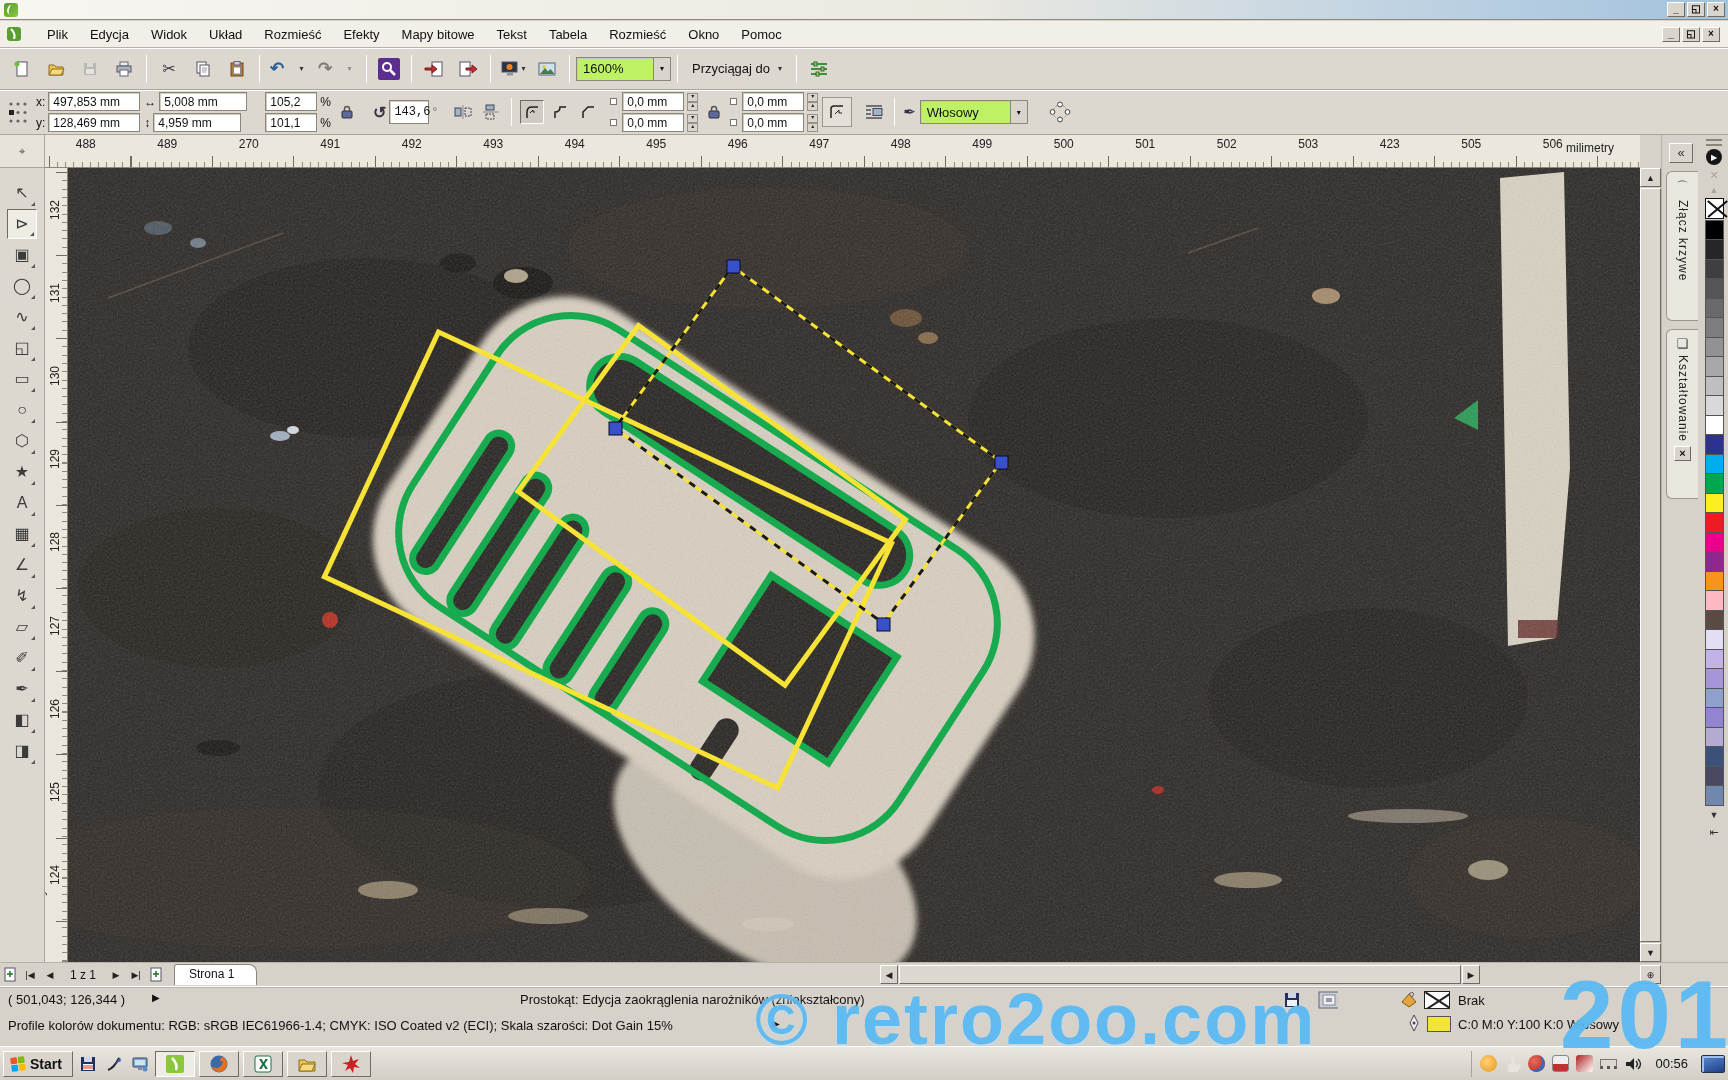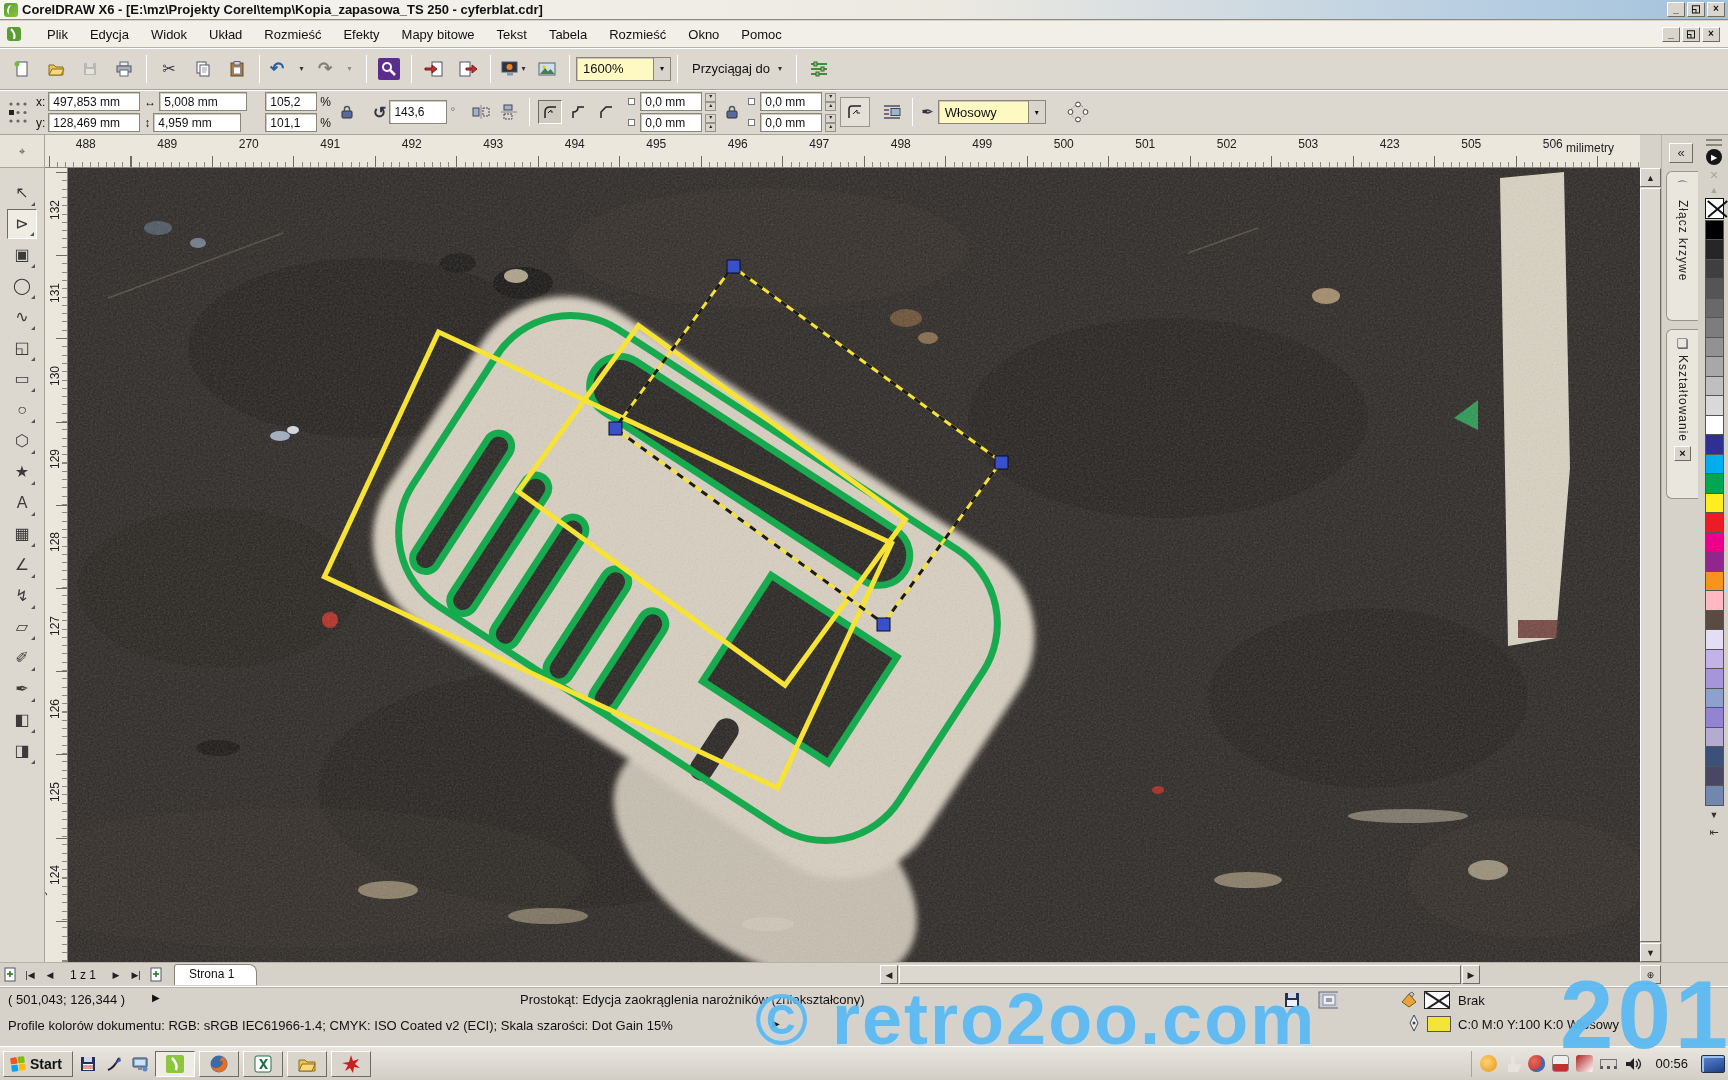--- a/index.html
+++ b/index.html
@@ -30,21 +30,21 @@
   
   .toolbar{position:absolute;left:0;top:48px;width:1728px;height:42px;
     background:#dcd8d0;display:flex;align-items:center;padding:0 6px;gap:2px;
     border-bottom:1px solid #a9a598;box-shadow:inset 0 1px 0 #fff;}
   .tbtn{width:32px;height:32px;display:flex;align-items:center;justify-content:center;
     border:1px solid transparent;position:relative;}
   .tbtn.narrow{width:22px;}
   .sep{width:1px;height:28px;background:#a9a598;border-right:1px solid #fff;margin:0 4px;}
   .drop{font-size:8px;color:#333;margin-left:1px;}
   .dis{opacity:.45;filter:grayscale(1);}
-  .combo{height:24px;background:#fef9c3;border:1px solid #8a8678;
+  .combo{height:24px;background:#bef264;border:1px solid #8a8678;
     box-shadow:inset 1px 1px 0 #c9c5ba;display:flex;align-items:center;
     padding-left:6px;font-size:13px;}
   .combo .cbtn{margin-left:auto;width:17px;height:100%;background:#d9d5cd;
     border-left:1px solid #8a8678;display:flex;align-items:center;justify-content:center;
     font-size:8px;}
   .snapcombo{height:26px;display:flex;align-items:center;padding:0 8px;font-size:13px;}
   
   .propbar{position:absolute;left:0;top:90px;width:1728px;height:45px;
     background:#dcd8d0;display:flex;align-items:center;padding:0 6px;gap:4px;
     border-bottom:1px solid #a9a598;box-shadow:inset 0 1px 0 #fff;}
@@ -187,21 +187,20 @@
   .clock{font-size:13px;margin:0 6px;}
   .mono-icon{font-size:14px;line-height:1;}
 </style>
 </head>
 <body>
 
 <div class="screen">
 
   <div class="titlebar">
     <div class="cdr-logo"></div>
-    <span class="title-text">CorelDRAW X6 - [E:\mz\Projekty Corel\temp\Kopia_zapasowa_TS 250 - cyferblat.cdr]</span>
     <div class="winbtns">
       <div class="wbtn">_</div>
       <div class="wbtn">◱</div>
       <div class="wbtn">×</div>
     </div>
   </div>
 
   <div class="menubar">
     <svg class="menu-logo" width="16" height="16">
         <rect x="1" y="1" width="14" height="14" rx="3" fill="#5a9e32"></rect>
@@ -406,21 +405,21 @@
         </div>
     </div>
     <div class="pbtn">
         <svg width="14" height="16">
           <rect x="2" y="7" width="10" height="7" rx="1" fill="#5a6a9e" stroke="#333"></rect>
           <path d="M4.5 7 v-2 a2.5 2.5 0 0 1 5 0 v2" stroke="#555" stroke-width="1.5" fill="none"></path>
         </svg>
       </div>
     <div class="frow" style="margin-left:10px;">
       <span class="lbl" style="font-size:16px;font-weight:bold;color:#334;">↺</span>
-      <div class="field" style="width:58px;height:24px;">
+      <div class="field" style="width:40px;height:24px;font-family:Liberation Mono, monospace;">
           <span>143,6</span>
         </div>
       <span class="lbl" style="color:#777;">°</span>
     </div>
     <div class="pbtn" style="margin-left:10px;">
         <svg width="18" height="16">
           <rect x="1" y="4" width="6" height="8" fill="#9fb3cc" stroke="#445"></rect>
           <rect x="11" y="4" width="6" height="8" fill="none" stroke="#445" stroke-dasharray="2 1"></rect>
           <line x1="9" y1="1" x2="9" y2="15" stroke="#888"></line>
         </svg>

